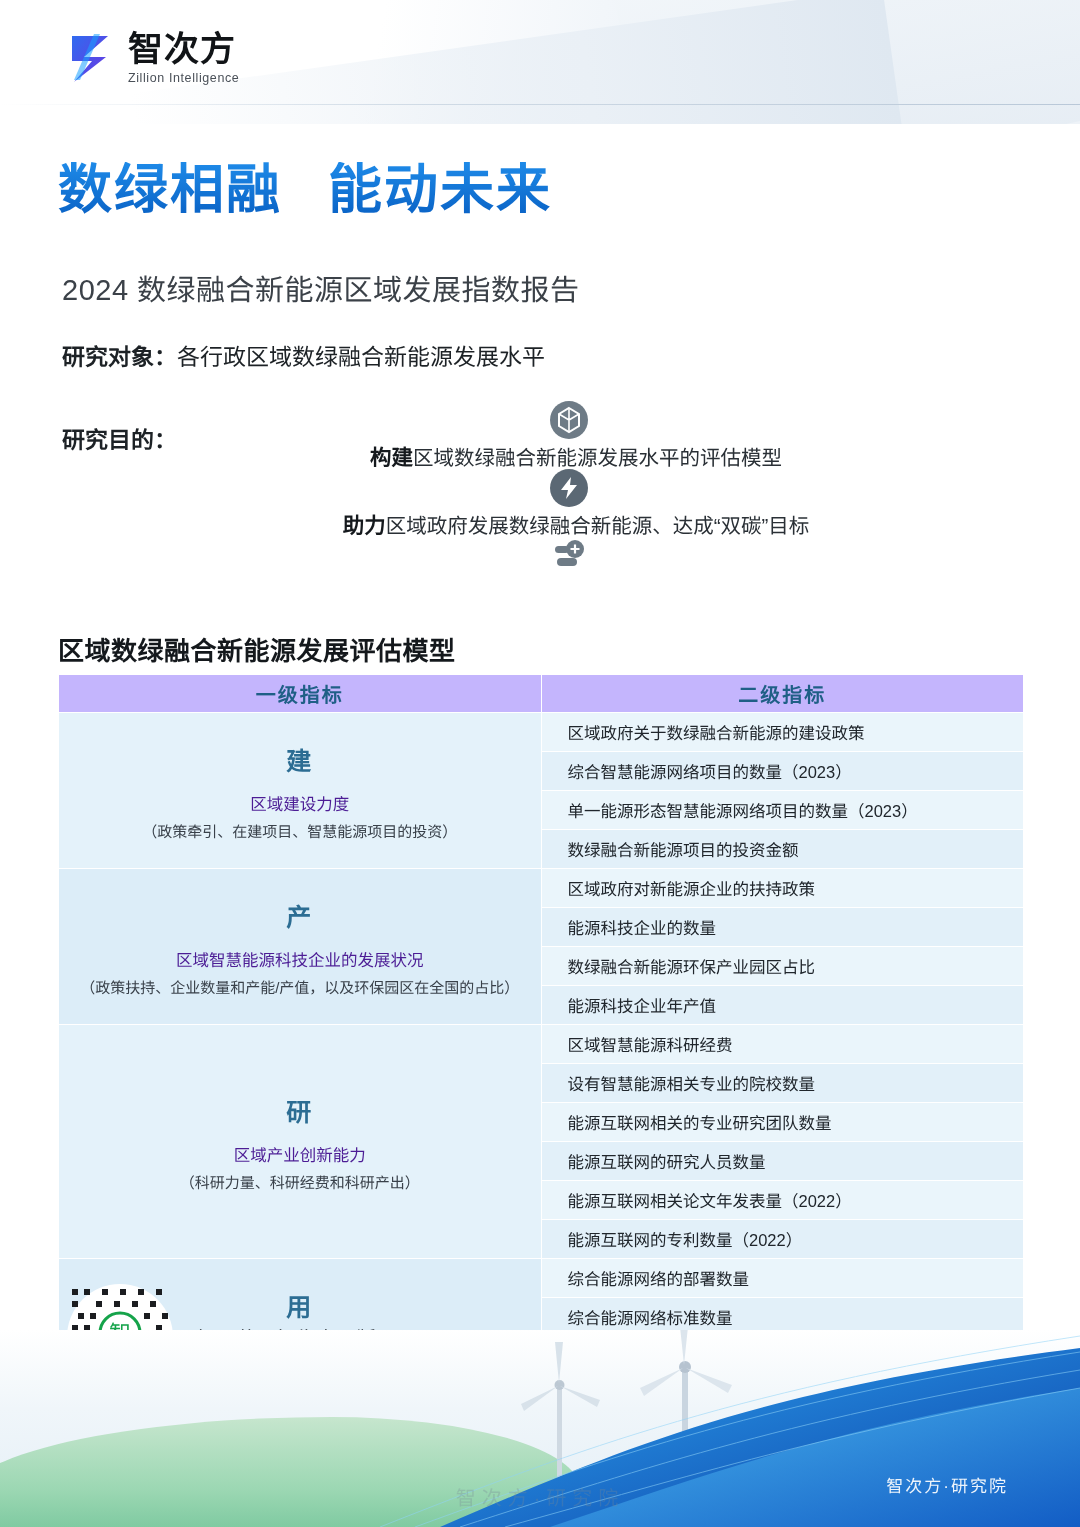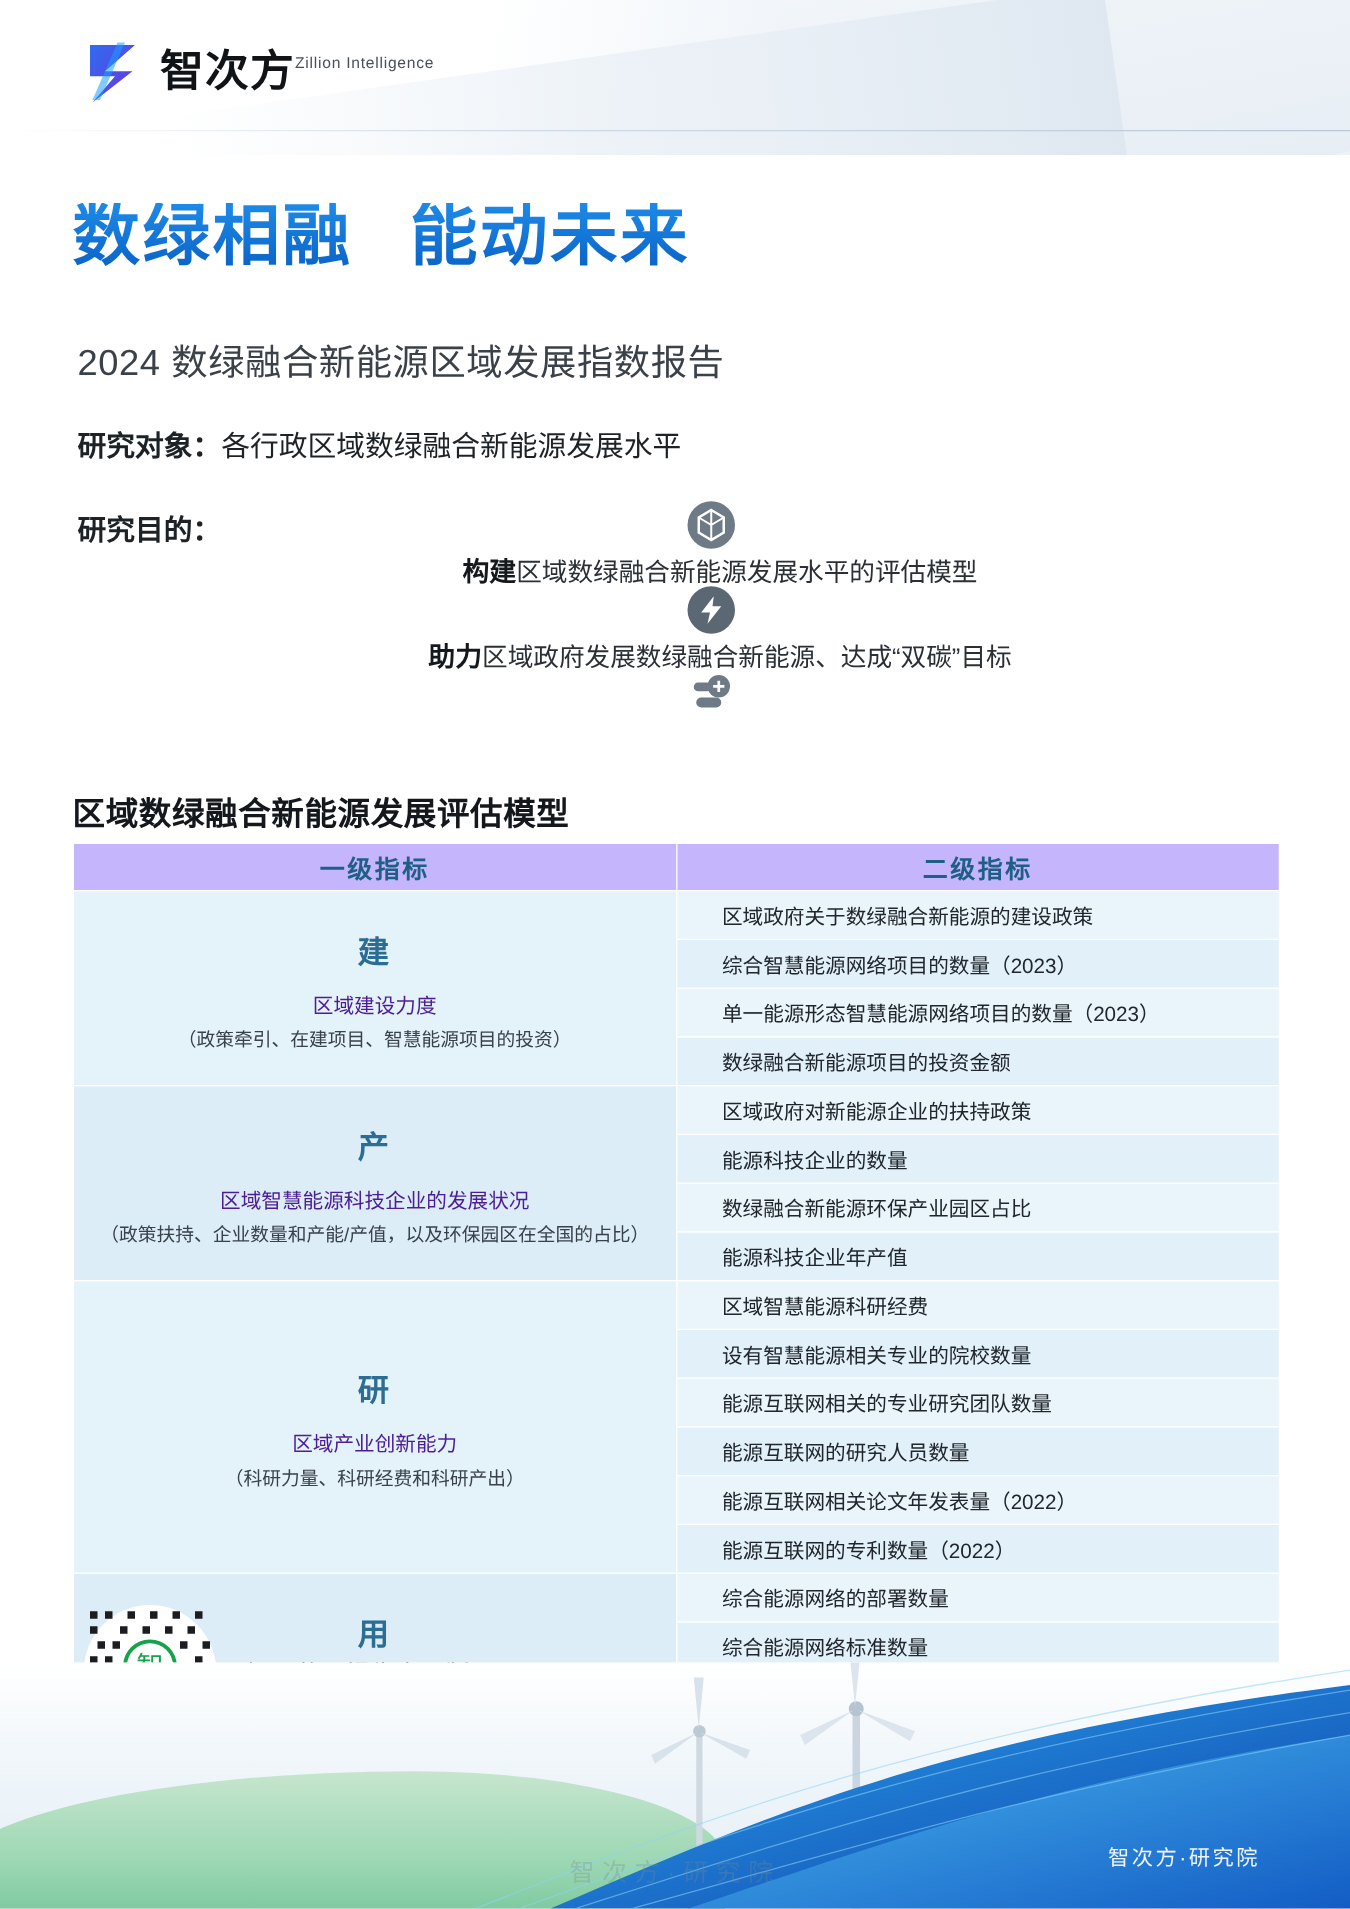--- a/index.html
+++ b/index.html
@@ -38,21 +38,21 @@
     position: absolute; left: 0; top: 104px; width: 1080px; height: 1px;
     background: linear-gradient(90deg, rgba(200,212,224,0) 0%, #cfdae5 40%, #b9c8d8 100%);
   }
 
   
   .logo {
     position: absolute; left: 64px; top: 30px;
     display: flex; align-items: center; gap: 10px;
   }
   .logo-mark { width: 54px; height: 56px; }
-  .logo-text { display: flex; flex-direction: row; justify-content: center; }
+  .logo-text { display: flex; flex-direction: column; justify-content: center; }
   .logo-cn {
     font-size: 35px; font-weight: 700; color: #111417; letter-spacing: 1px;
     line-height: 1.05;
   }
   .logo-en {
     font-size: 12.5px; color: #4a5058; letter-spacing: .6px; margin-top: 3px;
   }
 
   
   .headline {
@@ -75,21 +75,21 @@
   }
 
   
   .r-object {
     position: absolute; left: 62px; top: 338px;
     font-size: 23px; color: #1d2226;
   }
   .r-object .lbl { font-weight: 700; }
 
   .r-purpose-label {
-    position: absolute; left: 62px; top: 405px;
+    position: absolute; left: 62px; top: 421px;
     font-size: 23px; font-weight: 700; color: #1d2226;
   }
 
   .purpose-list {
     position: absolute; left: 196px; top: 400px;
     width: 760px;
   }
   .purpose-row {
     display: flex; align-items: center;
     height: 68px;
@@ -140,21 +140,21 @@
     font-size: 25px; font-weight: 700; color: #2c6d93;
     margin-bottom: 14px; letter-spacing: 2px;
   }
   .lvl1 .name { font-size: 16.5px; color: #4c1d95; margin-bottom: 5px; }
   .lvl1 .desc { font-size: 15px; color: #39414a; }
 
   td.lvl2 {
     background: #eaf5fb;
     font-size: 16.5px;
     color: #20262c;
-    padding: 7px 0 7px 36px;
+    padding: 7px 0 7px 26px;
     height: 35px;
   }
   td.lvl2.shade { background: #e2f0f9; }
 
   
   .qr-wrap {
     position: absolute; left: 66px; top: 1283px;
     display: flex; align-items: center; gap: 22px;
   }
   .qr-box { width: 108px; height: 108px; position: relative; }

